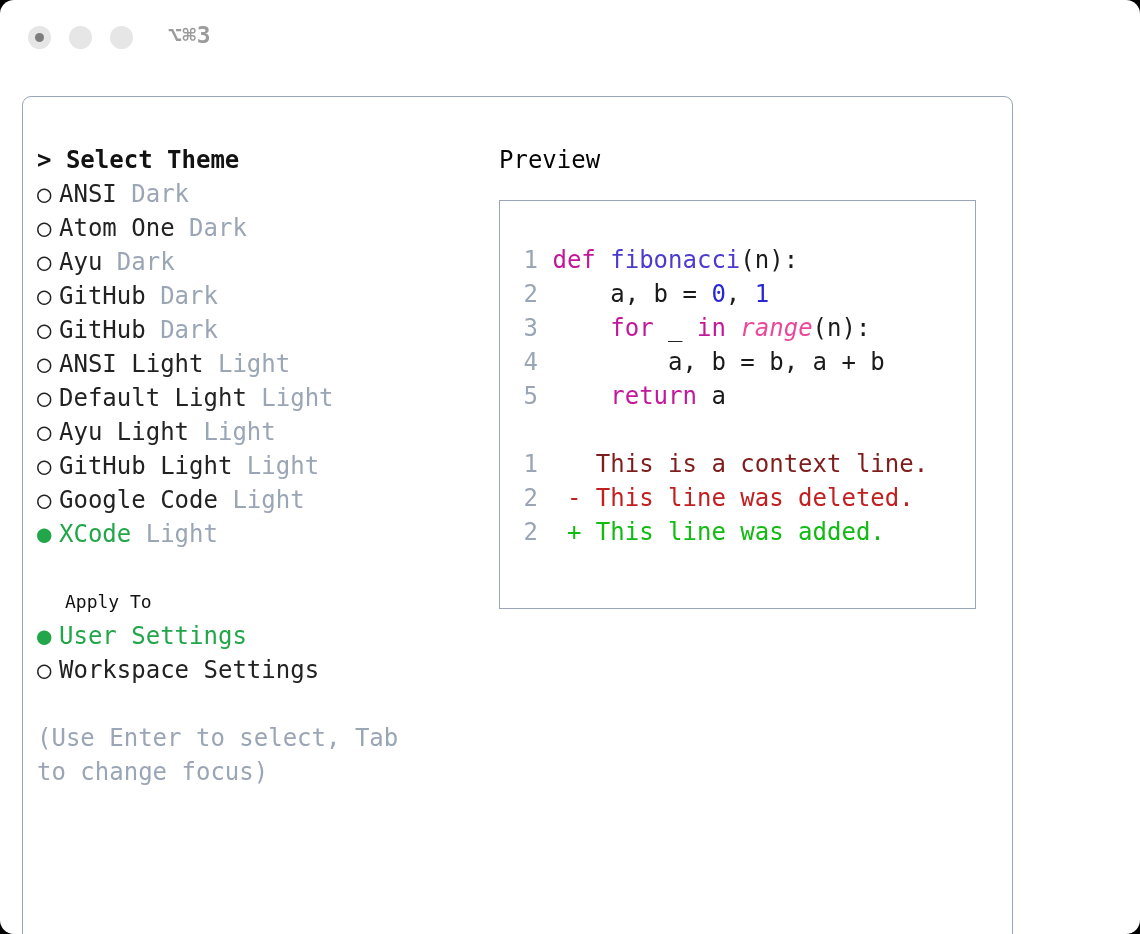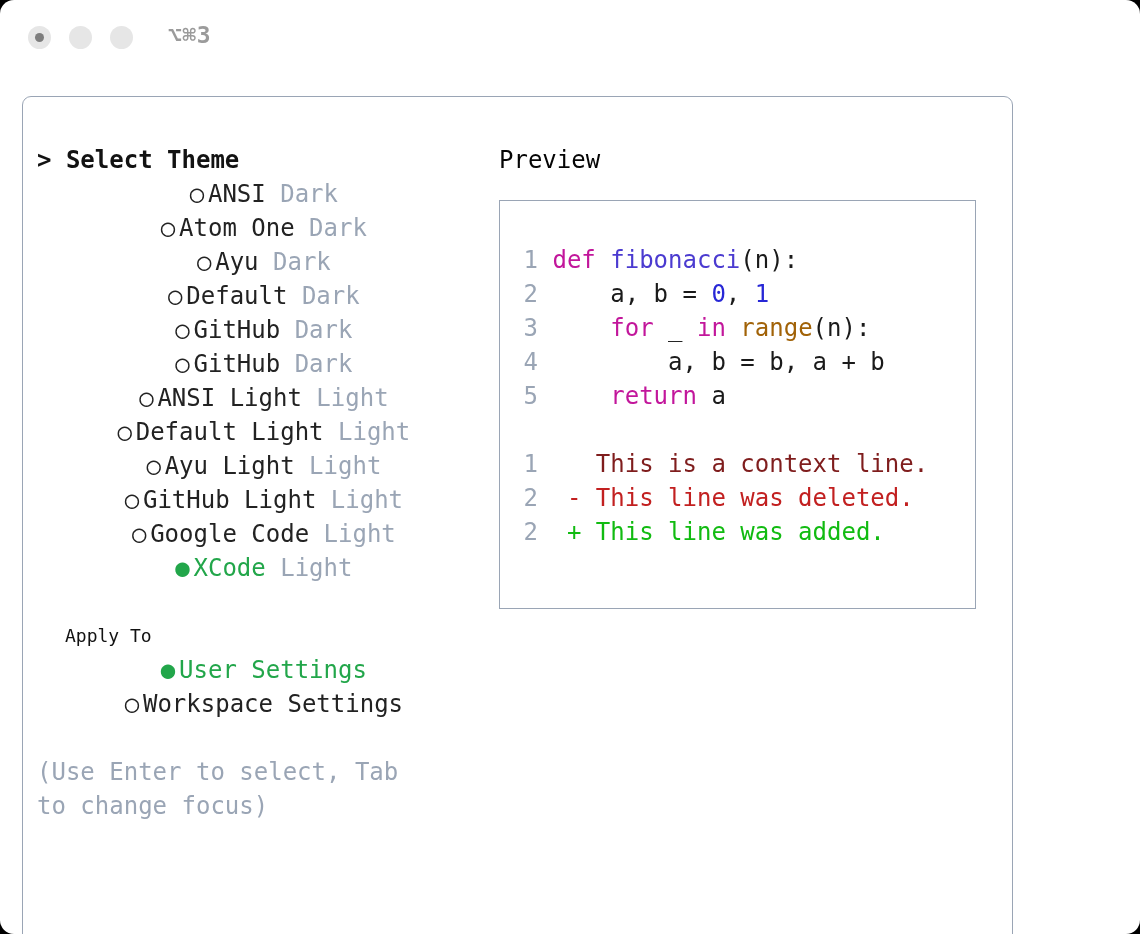--- a/index.html
+++ b/index.html
@@ -101,21 +101,20 @@
     line-height: 34px;
     white-space: pre;
   }
 
   .opt-row {
     font-size: 24px;
     line-height: 34px;
     color: #222222;
     white-space: pre;
     display: block;
-    text-align: center;
   }
   .marker {
     display: inline-block;
     width: 22px;
     color: #222222;
   }
   .marker.sel { color: #22a64a; }
   .opt-name.sel { color: #22a64a; }
   .opt-kind {
     color: #9aa5b5;
@@ -177,21 +176,21 @@
     color: #9aa5b5;
     display: inline-block;
     width: 22px;
     text-align: right;
   }
   .blank-line { height: 34px; }
 
   
   .kw   { color: #c2169b; }
   .fn   { color: #4b3bd0; }
-  .bi   { color: #a16207; }
+  .bi   { color: #ec4899; font-style: italic; }
   .num  { color: #2727d6; }
   .pl   { color: #1a1a1a; }
 
   
   .d-ctx { color: #7f1d1d; }
   .d-del { color: #c22020; }
   .d-add { color: #11bb11; }
 </style>
 </head>
 <body>
@@ -210,21 +209,20 @@
   <div class="panel">
     <div class="columns">
 
       <div class="left-col">
         <div class="list-header">&gt; Select Theme</div>
 
         <div id="theme-options">
             <div class="opt-row"><span class="marker">○</span><span class="opt-name">ANSI</span><span class="opt-kind"> Dark</span></div>
             <div class="opt-row"><span class="marker">○</span><span class="opt-name">Atom One</span><span class="opt-kind"> Dark</span></div>
             <div class="opt-row"><span class="marker">○</span><span class="opt-name">Ayu</span><span class="opt-kind"> Dark</span></div>
-            <div class="opt-row"><span class="marker">○</span><span class="opt-name">Default</span><span class="opt-kind"> Dark</span></div>
             <div class="opt-row"><span class="marker">○</span><span class="opt-name">GitHub</span><span class="opt-kind"> Dark</span></div>
             <div class="opt-row"><span class="marker">○</span><span class="opt-name">GitHub</span><span class="opt-kind"> Dark</span></div>
             <div class="opt-row"><span class="marker">○</span><span class="opt-name">ANSI Light</span><span class="opt-kind"> Light</span></div>
             <div class="opt-row"><span class="marker">○</span><span class="opt-name">Default Light</span><span class="opt-kind"> Light</span></div>
             <div class="opt-row"><span class="marker">○</span><span class="opt-name">Ayu Light</span><span class="opt-kind"> Light</span></div>
             <div class="opt-row"><span class="marker">○</span><span class="opt-name">GitHub Light</span><span class="opt-kind"> Light</span></div>
             <div class="opt-row"><span class="marker">○</span><span class="opt-name">Google Code</span><span class="opt-kind"> Light</span></div>
             <div class="opt-row"><span class="marker sel">●</span><span class="opt-name sel">XCode</span><span class="opt-kind"> Light</span></div>
           </div>
 

